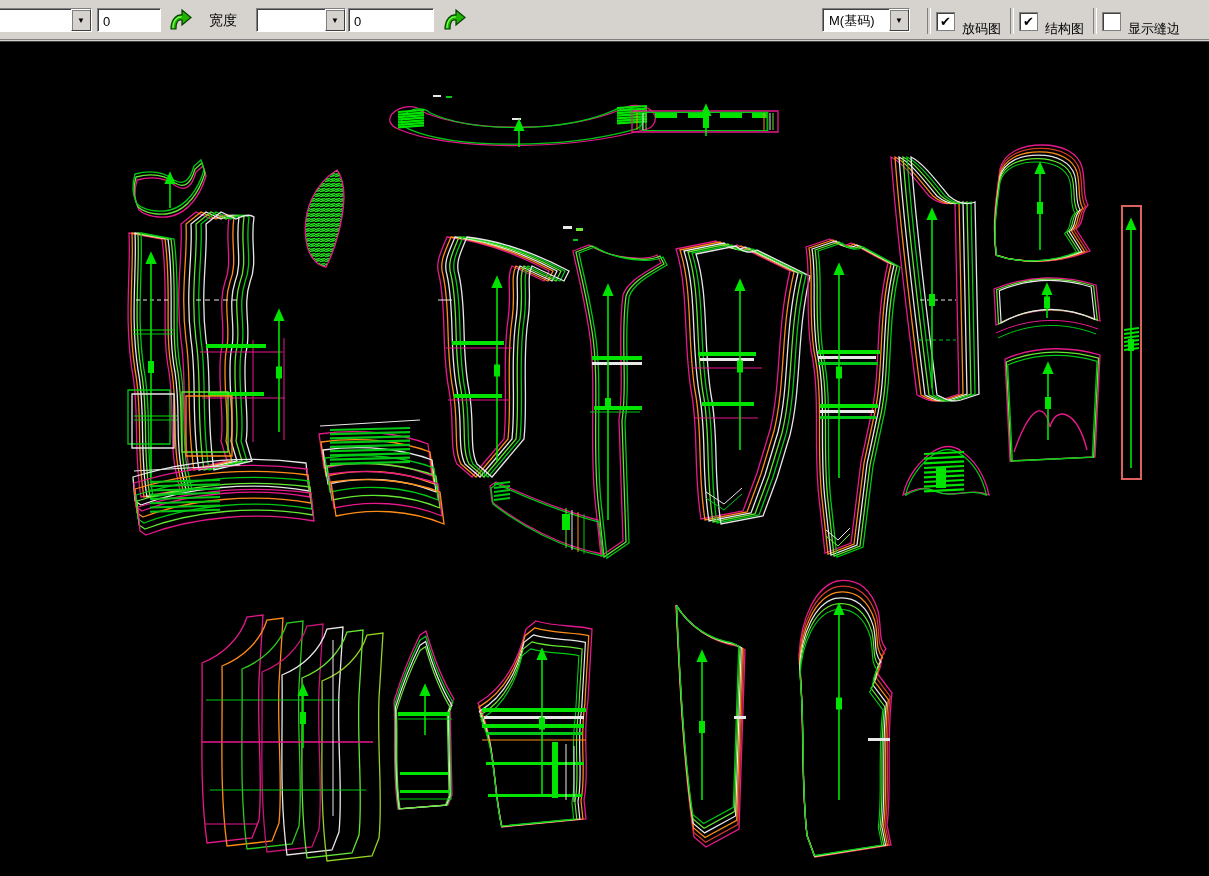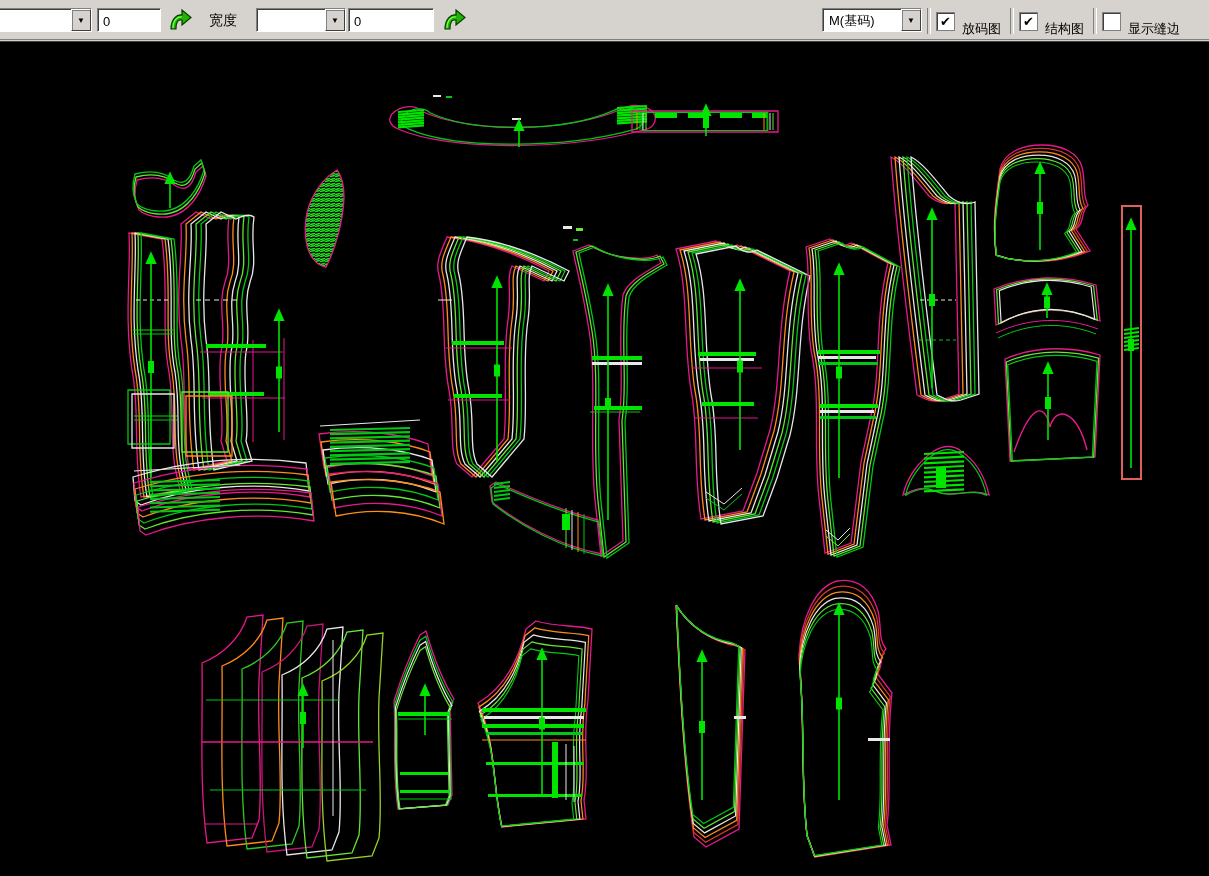--- a/index.html
+++ b/index.html
@@ -55,21 +55,21 @@
 
   <input class="tb-item sunken num-input" style="left: 348px; width: 86px;" value="0">
 
   <button class="icon-btn" style="left:440px;" title="">
     <svg width="26" height="26" viewBox="0 0 26 26">
       <path d="M4,22 C4,12 10,7 15,8 L15,3 L24,10.5 L15,18 L15,13 C11,12 9,15 9,22 Z" fill="#1fb400" stroke="#063c00" stroke-width="1.2"></path>
       <path d="M6,21 C6,13 11,9 15,10" fill="none" stroke="#7dff5a" stroke-width="1.2"></path>
     </svg>
   </button>
 
-  <div class="tb-item combo sunken" style="left:822px;width:100px;">
+  <div class="tb-item combo sunken" style="left:822px;width:88px;">
     <div class="combo-field">M(基码)</div>
     <div class="combo-btn">▼</div>
   </div>
 
   <div class="cb-row" style="left:922px;">
       <div class="cb-sep"></div>
       <span class="cb-box">✔</span>
       <span class="cb-label">放码图</span>
       <div class="cb-sep"></div>
       <span class="cb-box">✔</span>

